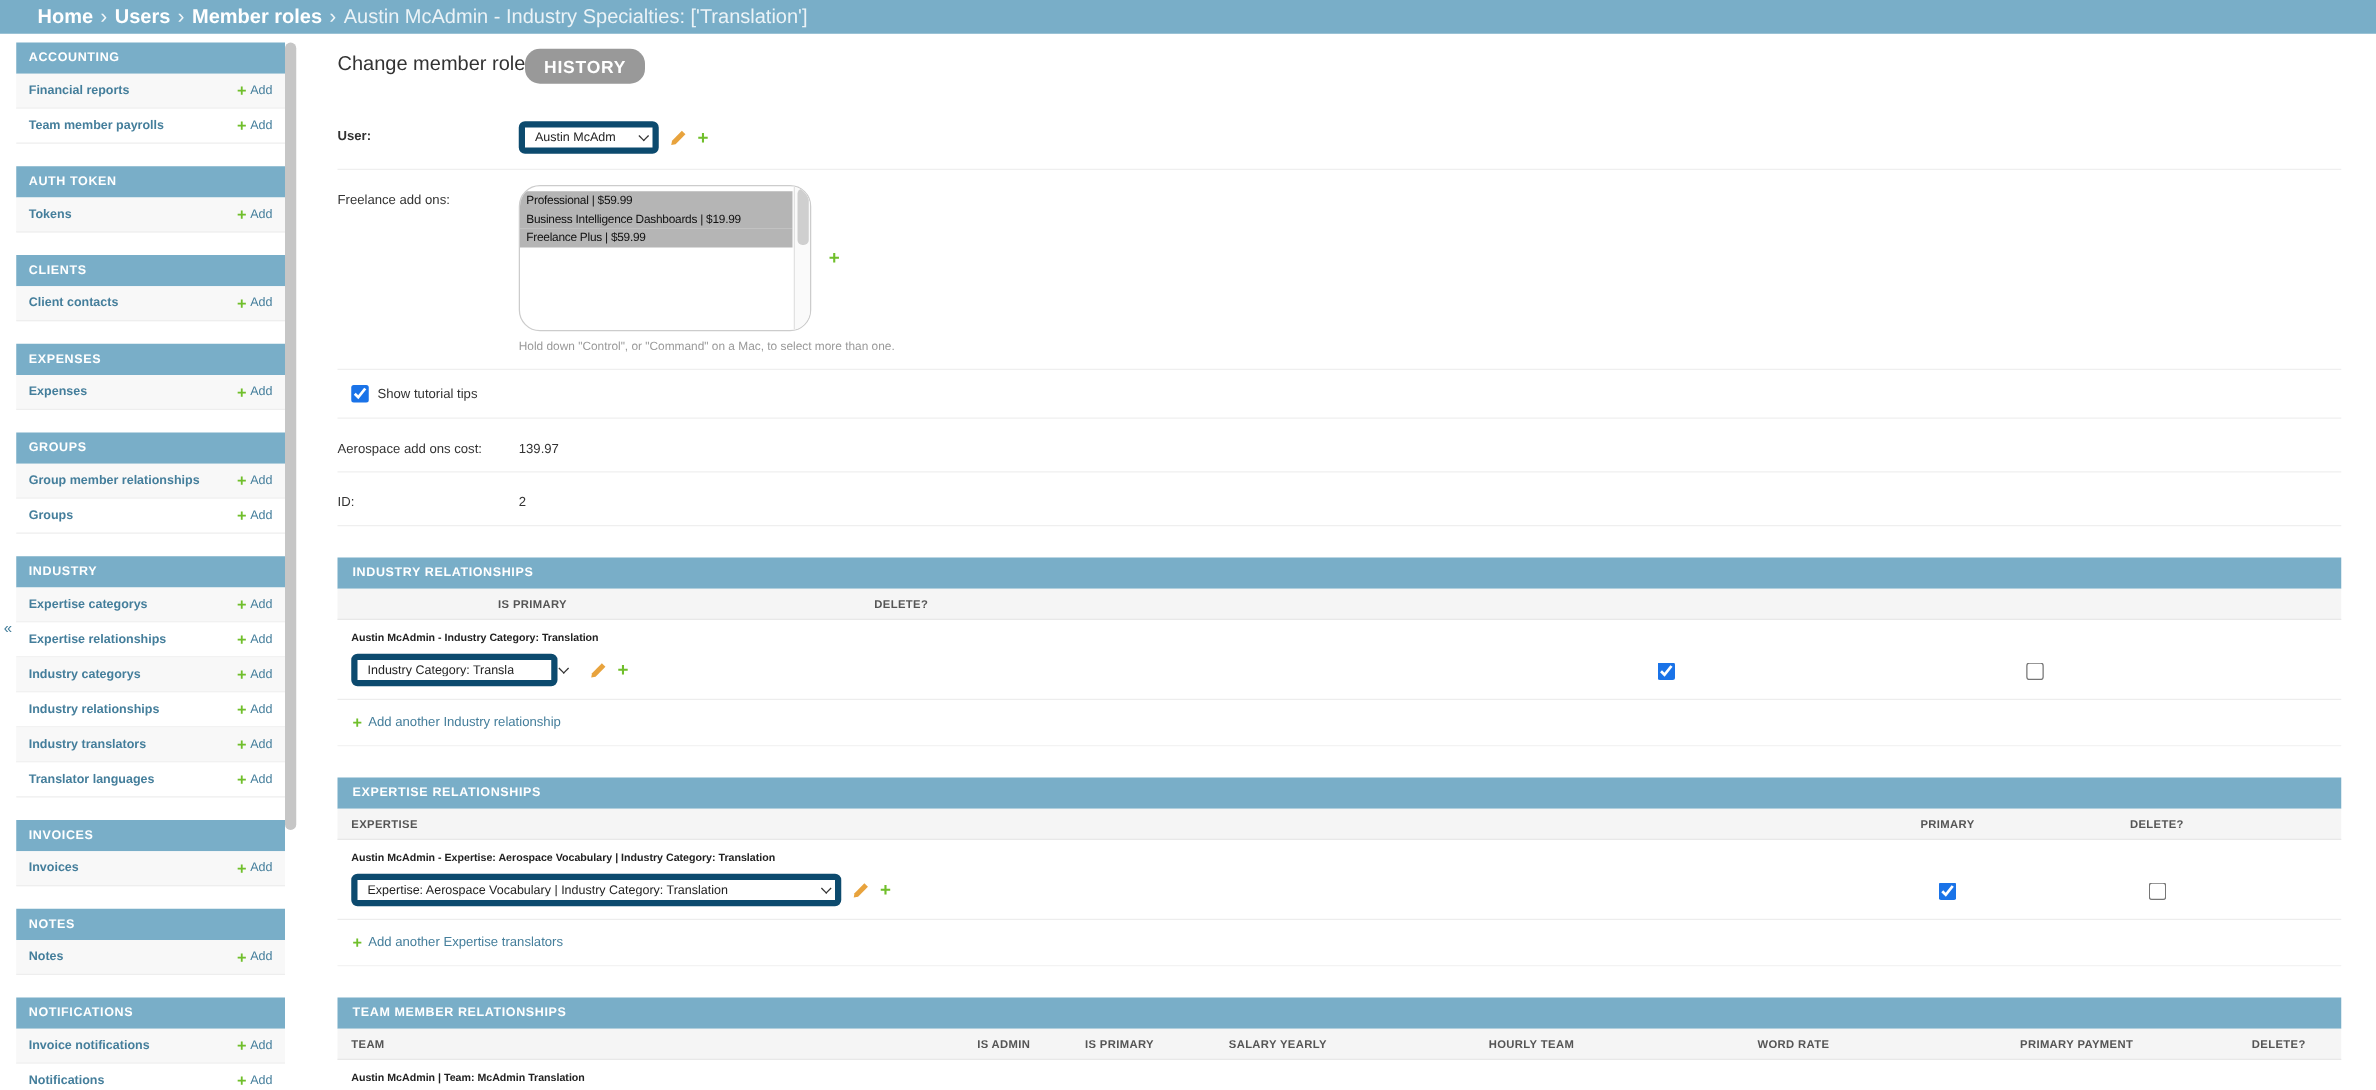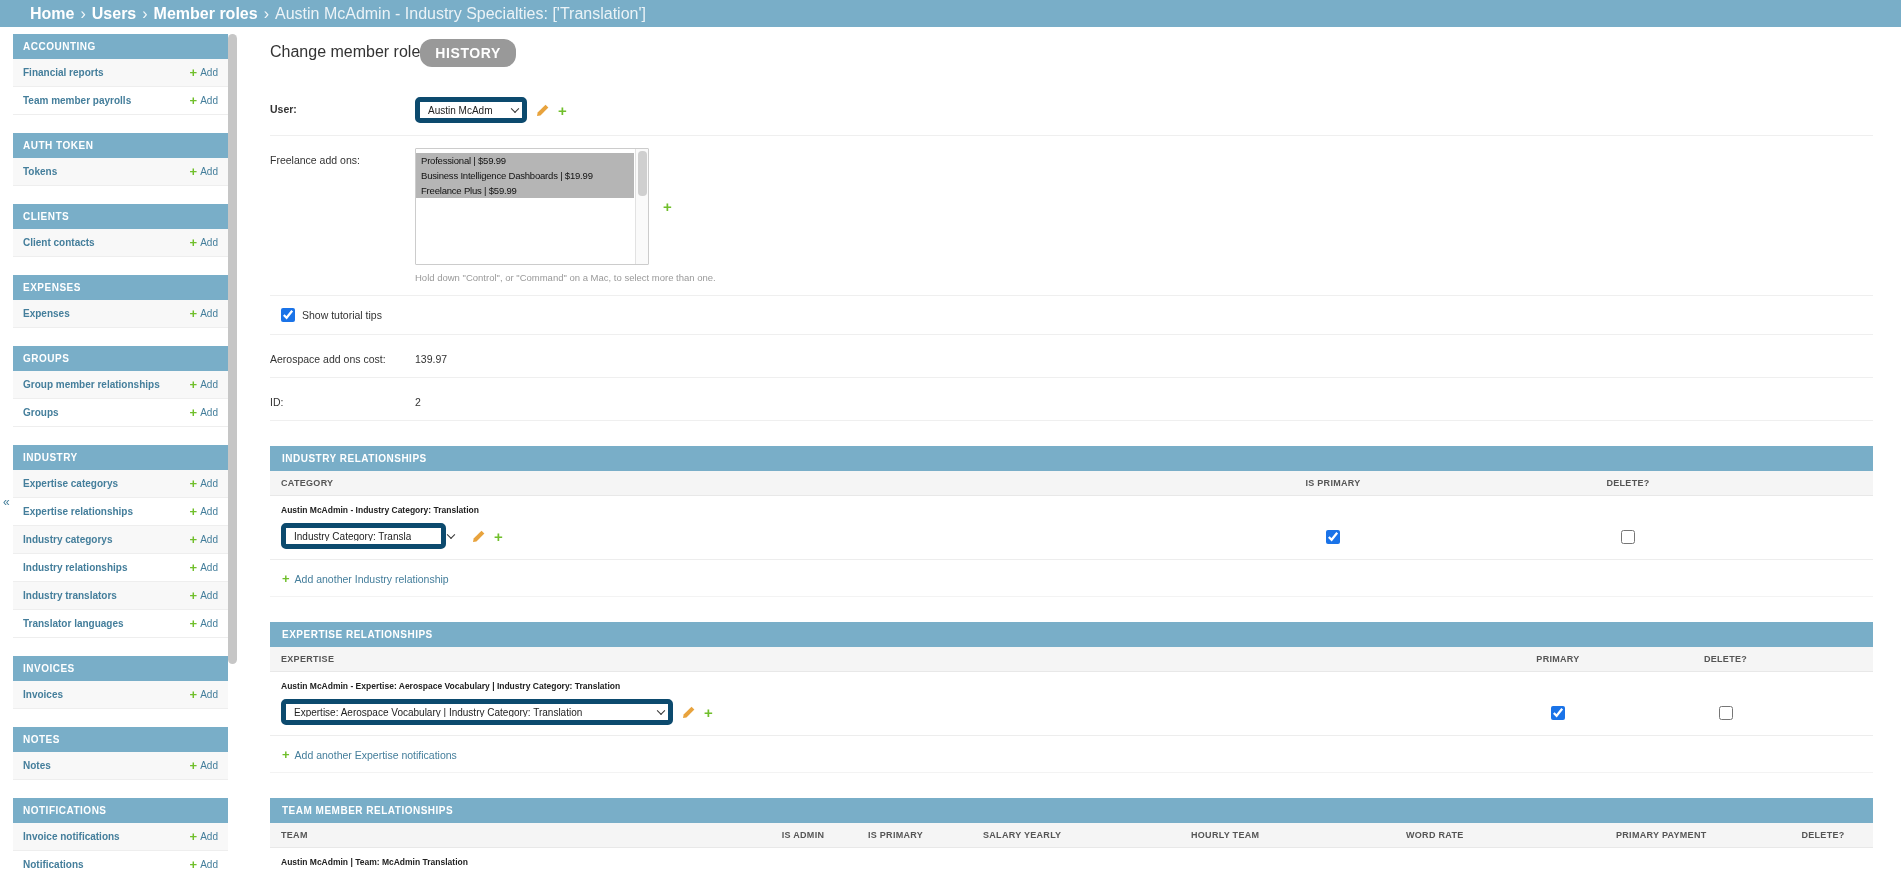--- a/index.html
+++ b/index.html
@@ -73,21 +73,21 @@
   .sel-expertise { width:392px; }
   .sel-team0 { width:330px; }
   .w-user{width:112px}.w-industry{width:182px}.w-expertise{width:392px}.w-team0{width:330px}
 
   .pencil { display:inline-flex; cursor:pointer; }
   .pencil svg { width:13px; height:13px; }
   .plus-icon { color:#70bf2b; font-weight:700; font-size:15px; line-height:1; cursor:pointer; }
 
   .ms-row { display:flex; align-items:center; gap:14px; }
   .multiselect {
-    width:234px; height:117px; border:1px solid #ccc; border-radius:1px;
+    width:234px; height:117px; border:1px solid #ccc; border-radius:17px;
     background:#fff; position:relative; overflow:hidden; padding:4px 14px 4px 0;
   }
   .ms-opt { font-size:9.5px; letter-spacing:-0.2px; padding:2px 5px; white-space:nowrap; color:#111; }
   .ms-opt.selected { background:#b5b5b5; }
   .ms-scroll { position:absolute; top:0; right:0; bottom:0; width:13px; background:#fafafa; border-left:1px solid #e2e2e2; }
   .ms-thumb { width:9px; height:45px; margin:2px auto 0; background:#cfcfcf; border-radius:4px; }
   .help { color:#999; font-size:9.5px; margin-top:7px; }
 
   .checkbox-row { padding-left:11px; align-items:center; display:flex; gap:7px; }
   input[type=checkbox] { width:14px; height:14px; accent-color:#1a73e8; margin:0; cursor:pointer; }
@@ -348,21 +348,20 @@
       </div>
 
       <div class="frow">
         <label class="flabel">ID:</label>
         <div class="static-val">2</div>
       </div>
 
       <section class="module">
         <h2>INDUSTRY RELATIONSHIPS</h2>
         <div class="thead">
-          <div class="col-grow">CATEGORY</div>
           <div class="col-ip">IS PRIMARY</div>
           <div class="col-del">DELETE?</div>
           <div class="col-sp"></div>
         </div>
         <div class="trow">
           <div class="col-grow">
             <div class="caption">Austin McAdmin - Industry Category: Translation</div>
             <div class="ctrl-line">
               <span class="selwrap w-industry"><select class="sel-industry"><option>Industry Category: Translation</option></select></span>
               <span class="pencil">
@@ -414,21 +413,21 @@
               <input type="checkbox" checked="" style="">
             </div>
           <div class="e-del cell-c pt-cb">
               <input type="checkbox" style="">
             </div>
           <div class="e-sp"></div>
         </div>
         <div class="addrow">
           <a href="#">
               <span class="plus">+</span>
-              <span>Add another Expertise notifications</span>
+              <span>Add another Expertise translators</span>
             </a>
         </div>
       </section>
 
       <section class="module">
         <h2>TEAM MEMBER RELATIONSHIPS</h2>
         <div class="thead">
           <div class="t-team">TEAM</div>
           <div class="t-admin">IS ADMIN</div>
           <div class="t-primary">IS PRIMARY</div>

